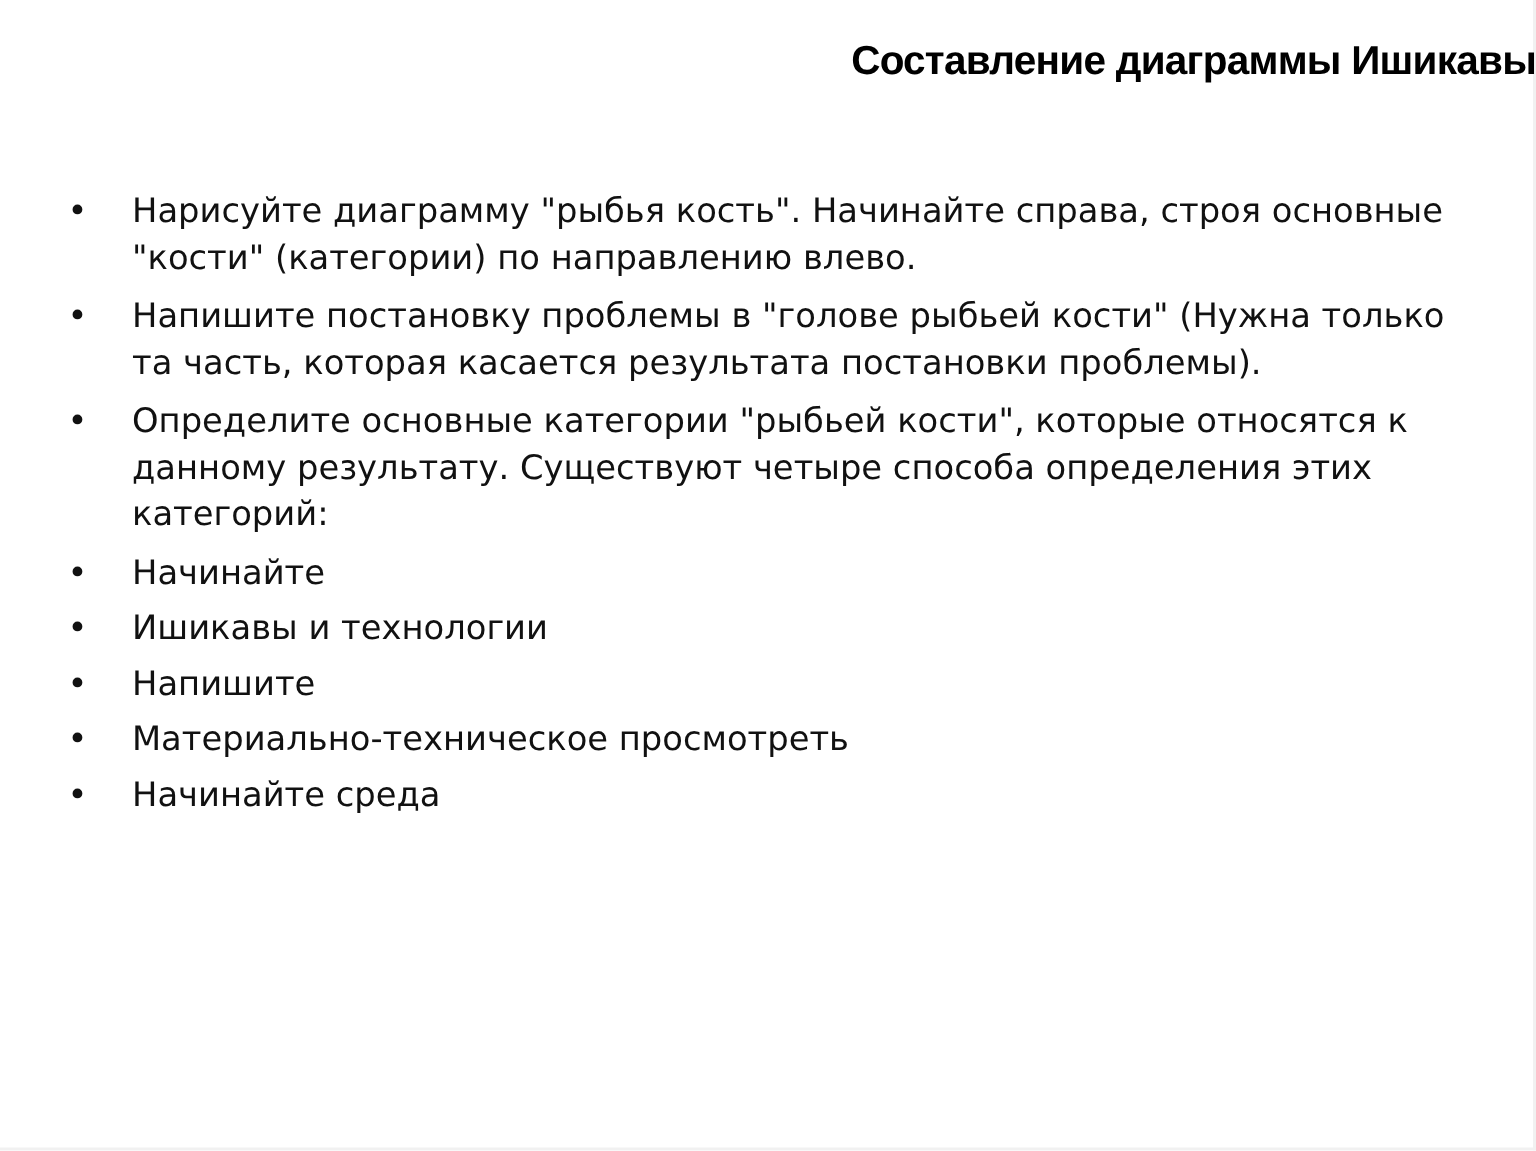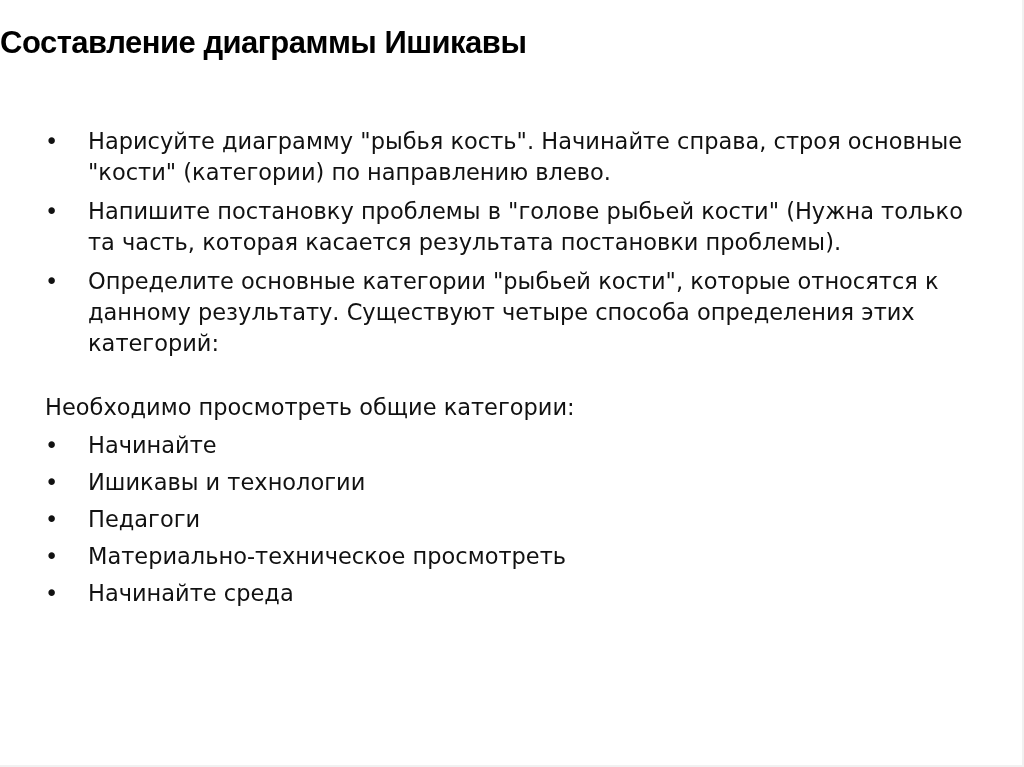--- a/index.html
+++ b/index.html
@@ -5,23 +5,23 @@
   html, body { margin: 0; padding: 0; }
   body {
     width: 1024px; height: 767px; background: #ffffff; overflow: hidden;
     position: relative;
   }
   .slide {
     position: absolute; left: 0; top: 0; width: 1022px; height: 765px;
     background: #ffffff; border-right: 2px solid #f1f1f1; border-bottom: 2px solid #f1f1f1;
   }
   .title {
-    position: absolute; left: 0; top: 25px; width: 1024px; text-align: left;
+    position: absolute; left: 0; top: 25px; width: 1024px; text-align: right;
     font-family: "Liberation Sans", sans-serif; font-weight: bold;
-    font-size: 31px; color: #000; letter-spacing: -0.5px;
+    font-size: 27px; color: #000; letter-spacing: -0.5px;
   }
   .body {
     position: absolute; left: 45px; top: 126px; width: 940px;
     font-family: "DejaVu Sans", sans-serif; font-size: 22.5px; color: #111;
     line-height: 31px;
   }
   .bl { display: flex; margin-bottom: 8px; }
   .bl .dot { width: 43px; flex: 0 0 43px; }
   .bl .txt { flex: 1; }
   .plain { margin-top: 33px; margin-bottom: 7px; }
@@ -40,33 +40,32 @@
     </div>
     <div class="bl">
       <span class="dot">•</span>
       <span class="txt">Напишите постановку проблемы в "голове рыбьей кости" (Нужна только та часть, которая касается результата постановки проблемы).</span>
     </div>
     <div class="bl">
       <span class="dot">•</span>
       <span class="txt">Определите основные категории "рыбьей кости", которые относятся к данному результату. Существуют четыре способа определения этих категорий:</span>
     </div>
 
-    <div class="plain">Необходимо просмотреть общие категории:</div>
 
     <div class="bl sub">
       <span class="dot">•</span>
       <span class="txt">Начинайте</span>
     </div>
     <div class="bl sub">
       <span class="dot">•</span>
       <span class="txt">Ишикавы и технологии</span>
     </div>
     <div class="bl sub">
       <span class="dot">•</span>
-      <span class="txt">Педагоги</span>
+      <span class="txt">Напишите</span>
     </div>
     <div class="bl sub">
       <span class="dot">•</span>
       <span class="txt">Материально-техническое просмотреть</span>
     </div>
     <div class="bl sub">
       <span class="dot">•</span>
       <span class="txt">Начинайте среда</span>
     </div>
   </div>

